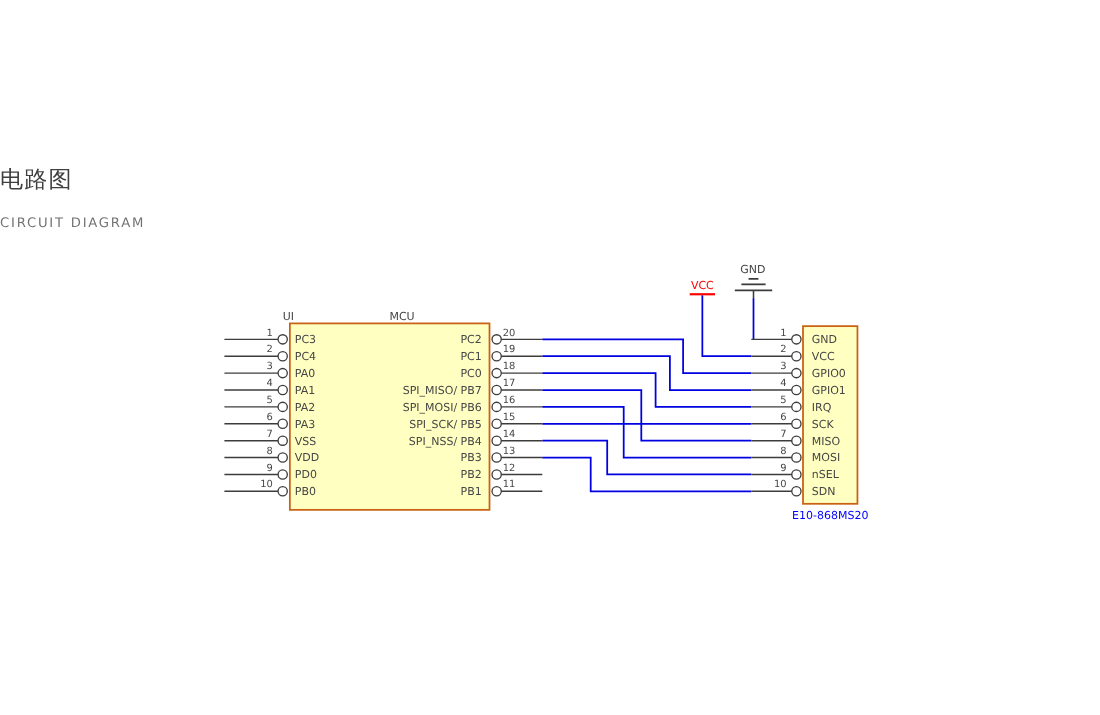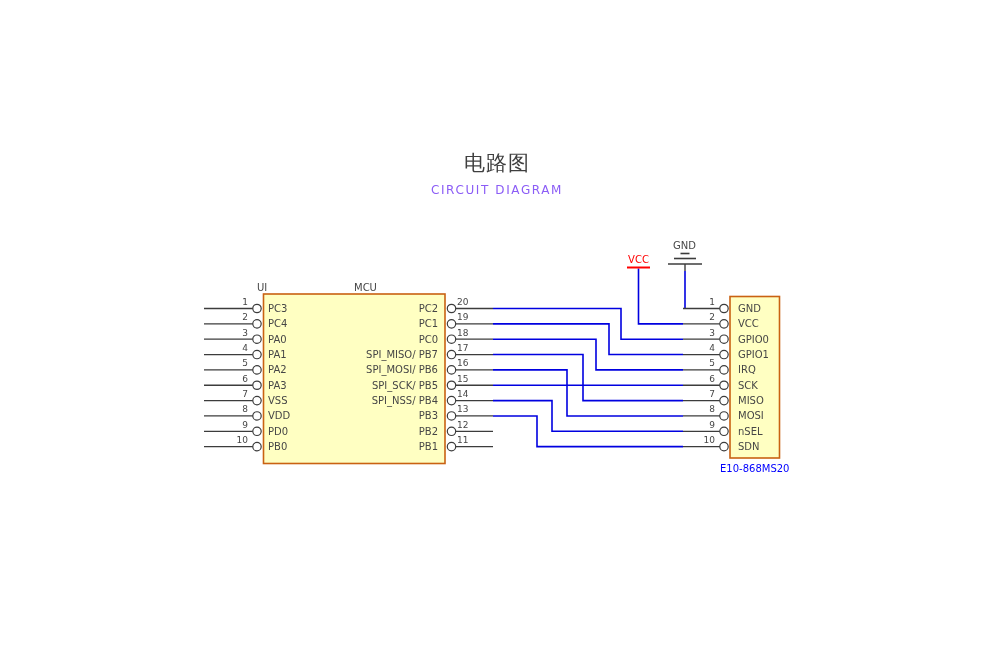--- a/index.html
+++ b/index.html
@@ -1,22 +1,22 @@
 <!DOCTYPE html>
 <html><head>
 <meta charset="utf-8">
 <style>
   html,body{margin:0;padding:0;}
   body{
     width:1000px;height:650px;background:#ffffff;position:relative;overflow:hidden;
     font-family:"DejaVu Sans","Liberation Sans",sans-serif;
   }
-  .titlebar{position:absolute;left:0;top:149px;width:994px;text-align:center;}
+  .titlebar{position:absolute;left:0;top:149px;width:994px;text-align:left;}
   .title{font-size:21px;color:#3f3f3f;letter-spacing:1px;}
-  .subtitle{font-size:12px;color:#8b5cf6;letter-spacing:1.6px;margin-top:6px;}
+  .subtitle{font-size:12px;color:#737373;letter-spacing:1.6px;margin-top:18px;}
   #schem{position:absolute;left:0;top:0;}
   text{font-family:"DejaVu Sans","Liberation Sans",sans-serif;}
   .t10{font-size:10px;}
   .mid{text-anchor:middle;}
 </style>
 </head>
 <body>
 
 <div class="titlebar">
   <div class="title" id="page-title">电路图</div>

